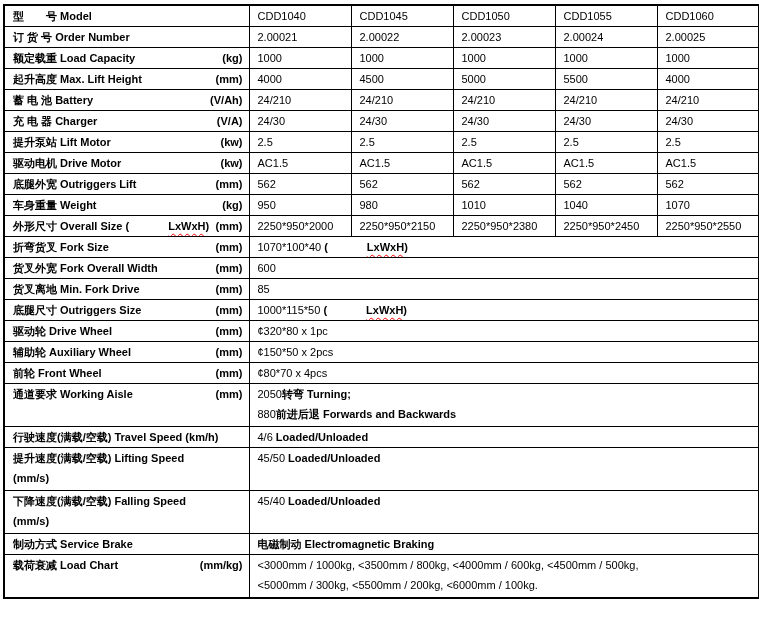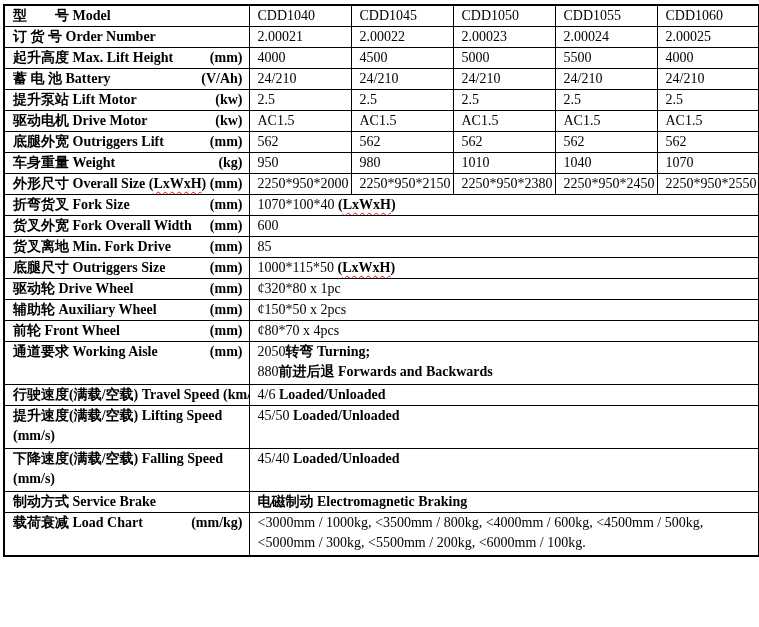--- a/index.html
+++ b/index.html
@@ -3,40 +3,41 @@
 <meta charset="utf-8">
 <style>
   html,body { margin:0; padding:0; background:#ffffff; }
   .page {
     width:759px; height:627px; box-sizing:border-box;
     padding:4px 2px 0 3px; background:#ffffff; overflow:hidden;
   }
   table.spec {
     border-collapse:collapse; table-layout:fixed; width:752px;
     border:2px solid #000000;
-    font-family:Liberation Serif, serif;
-    font-size:14px; color:#000000;
+    font-family:Liberation Sans, sans-serif;
+    font-size:11px; color:#000000;
   }
   td {
     border:1px solid #000000; vertical-align:top;
     line-height:20px; padding:0 6px 0 8px;
     white-space:nowrap; overflow:hidden;
   }
   tr.s td { height:20px; }
   tr.d td { height:42px; }
   td.label { font-weight:bold; }
   .lf { display:flex; justify-content:space-between; }
   .b { font-weight:bold; }
   .spell {
     text-decoration-line:underline;
     text-decoration-style:wavy;
     text-decoration-color:#ff0000;
     text-decoration-thickness:1px;
     text-underline-offset:3px;
     text-decoration-skip-ink:none;
+    padding-left:39px;
   }
 </style>
 </head>
 <body>
 
 <div class="page">
 <table class="spec">
 <colgroup>
   <col style="width:245px">
         <col style="width:102px">
@@ -68,20 +69,33 @@
               <span></span>
             </div>
           </td>
     <td>2.00021</td>
     <td>2.00022</td>
     <td>2.00023</td>
     <td>2.00024</td>
     <td>2.00025</td>
   </tr>
 
+  <tr class="s">
+    <td class="label">
+            <div class="lf">
+              <span>额定载重 Load Capacity</span>
+              <span>(kg)</span>
+            </div>
+          </td>
+    <td>1000</td>
+    <td>1000</td>
+    <td>1000</td>
+    <td>1000</td>
+    <td>1000</td>
+  </tr>
 
   <tr class="s">
     <td class="label">
             <div class="lf">
               <span>起升高度 Max. Lift Height</span>
               <span>(mm)</span>
             </div>
           </td>
     <td>4000</td>
     <td>4500</td>
@@ -97,20 +111,33 @@
               <span>(V/Ah)</span>
             </div>
           </td>
     <td>24/210</td>
     <td>24/210</td>
     <td>24/210</td>
     <td>24/210</td>
     <td>24/210</td>
   </tr>
 
+  <tr class="s">
+    <td class="label">
+            <div class="lf">
+              <span>充 电 器 Charger</span>
+              <span>(V/A)</span>
+            </div>
+          </td>
+    <td>24/30</td>
+    <td>24/30</td>
+    <td>24/30</td>
+    <td>24/30</td>
+    <td>24/30</td>
+  </tr>
 
   <tr class="s">
     <td class="label">
             <div class="lf">
               <span>提升泵站 Lift Motor</span>
               <span>(kw)</span>
             </div>
           </td>
     <td>2.5</td>
     <td>2.5</td>

